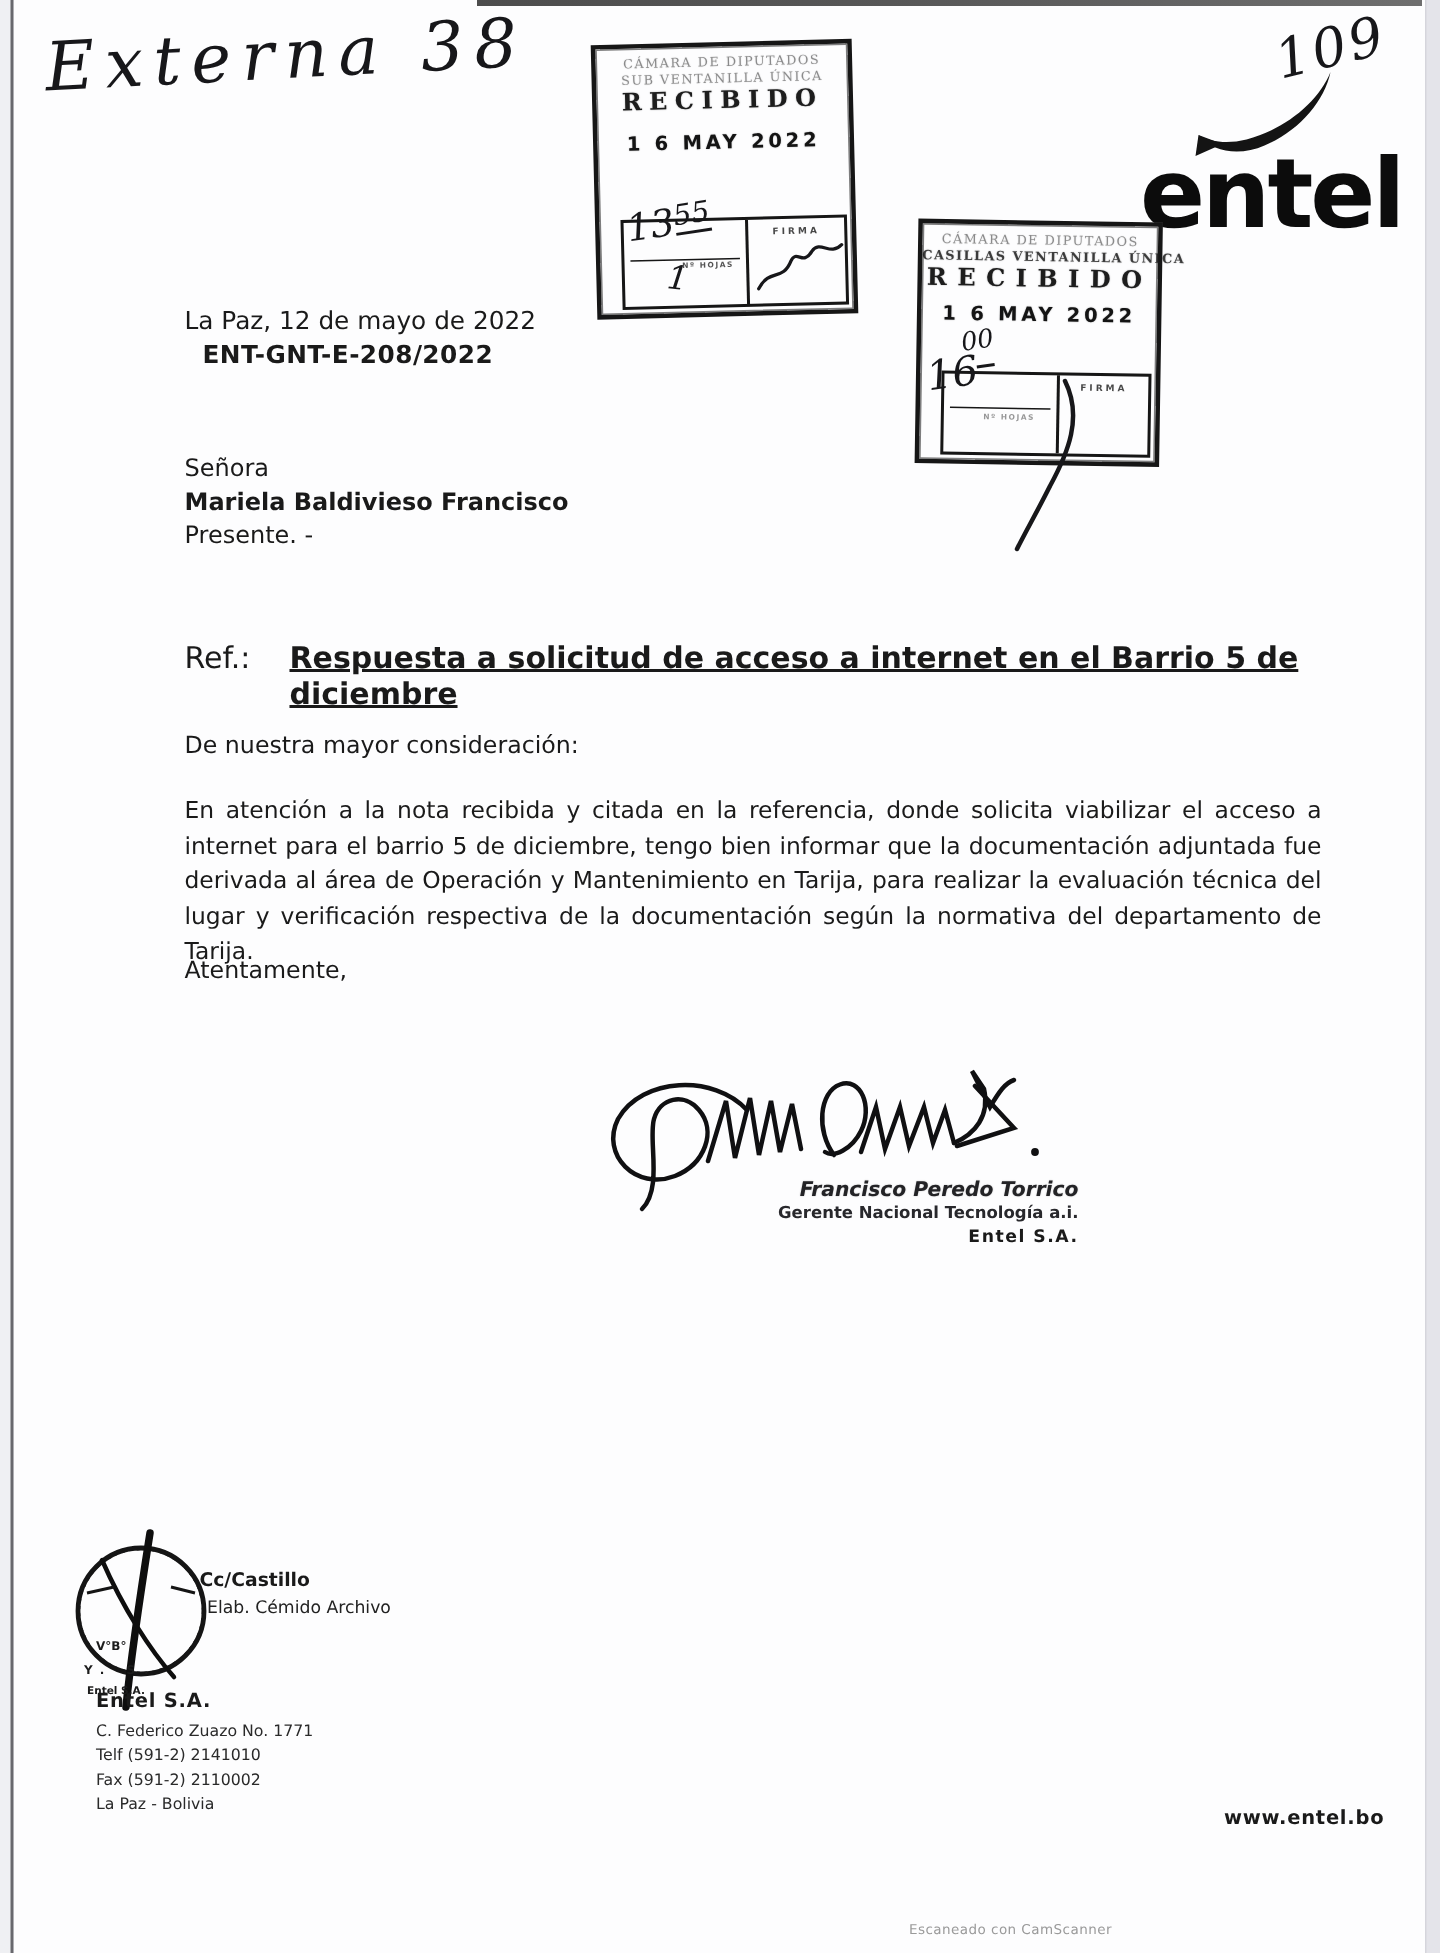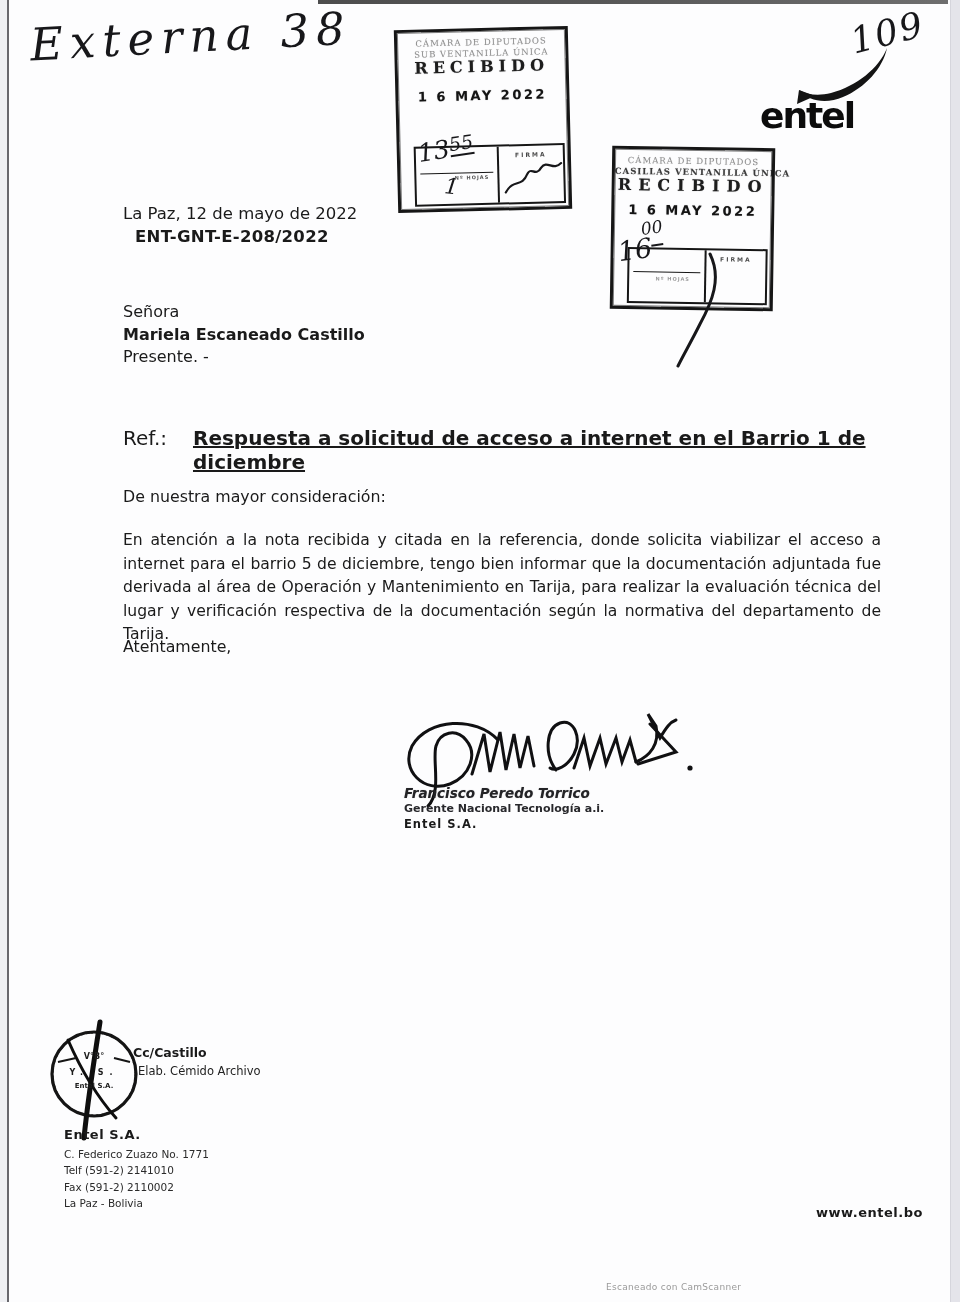--- a/index.html
+++ b/index.html
@@ -12,21 +12,21 @@
   .abs{position:absolute;}
   
   .edge-left{left:0;top:0;width:7px;height:1302px;background:#eff0f3;border-right:2px solid rgba(70,70,75,.8);}
   .edge-right{right:0;top:0;width:9px;height:1302px;background:#e4e4ea;border-left:1px solid #d5d5dc;}
   .top-edge-line{left:318px;top:0;width:630px;height:4px;background:linear-gradient(90deg,#2e2e2e 0%,#3a3a3a 45%,#555 100%);opacity:.85;}
   
   .hw{font-family:"DejaVu Serif","Liberation Serif",serif;font-style:italic;color:#17171a;}
   .hw-note{left:30px;top:10px;font-size:45px;letter-spacing:7px;transform:rotate(-3deg);}
   .hw-109{left:850px;top:12px;font-size:36px;letter-spacing:2px;transform:rotate(-14deg);}
   
-  .entel-word{left:760px;top:98px;font-size:36px;font-weight:bold;letter-spacing:-2px;color:#0c0c0c;line-height:1;}
+  .entel-word{left:760px;top:98px;font-size:64px;font-weight:bold;letter-spacing:-2px;color:#0c0c0c;line-height:1;}
   
   .stamp{border:3px solid #161616;box-shadow:inset 0 0 0 1px rgba(20,20,20,.55);background:rgba(255,255,255,.25);}
   .stamp1{left:396px;top:28px;width:168px;height:177px;transform:rotate(-1.4deg);}
   .stamp2{left:611px;top:147px;width:157px;height:157px;transform:rotate(.9deg);}
   .stamp .hdr{text-align:center;padding-top:6px;line-height:11px;}
   .stamp .org{font-family:"DejaVu Serif",serif;font-size:8.5px;letter-spacing:1px;color:rgba(30,30,30,.82);white-space:nowrap;text-shadow:0 0 1px rgba(0,0,0,.3);}
   .stamp .org.faded{opacity:.6;}
   .stamp .recibido{font-family:"DejaVu Serif",serif;font-weight:bold;font-size:16px;letter-spacing:5px;color:#1d1d1d;margin-top:2px;text-shadow:0 0 1px rgba(0,0,0,.4);}
   .stamp .sdate{text-align:center;font-weight:bold;font-size:13px;letter-spacing:2.5px;margin-top:16px;color:#141414;text-shadow:0 0 1px rgba(0,0,0,.35);white-space:nowrap;}
   .stamp .btm{position:absolute;left:14px;right:3px;bottom:3px;height:56px;border:2px solid #161616;display:flex;}
@@ -43,28 +43,28 @@
   
   .citydate{left:123px;top:202px;font-size:16.5px;line-height:23px;font-weight:500;}
   .refcode{font-weight:bold;letter-spacing:.3px;margin-left:12px;}
   .recipient{left:123px;top:301px;font-size:16px;line-height:22.5px;}
   .b{font-weight:bold;}
   .refline{left:123px;top:426px;font-size:20px;display:flex;gap:26px;}
   .refsubj{font-weight:bold;text-decoration:underline;text-decoration-thickness:1.5px;}
   .greeting{left:123px;top:487px;font-size:15.8px;}
   .bodytext{left:123px;top:529px;width:758px;font-size:15.6px;line-height:23.6px;text-align:justify;}
   .closing{left:123px;top:637px;font-size:15.8px;}
-  .signer{left:404px;top:786px;width:300px;text-align:left;line-height:15px;}
+  .signer{left:419px;top:786px;width:300px;text-align:right;line-height:15px;}
   .signer .nm{font-size:13.5px;font-weight:bold;font-style:italic;color:#232326;text-shadow:0 0 1px rgba(0,0,0,.3);}
   .signer .tt{font-size:11px;font-weight:bold;color:#28282c;}
   .signer .cp{font-size:11.5px;font-weight:bold;letter-spacing:1px;margin-top:1px;}
   
   .ccline{left:133px;top:1045px;font-size:12.5px;font-weight:bold;}
   .elabline{left:138px;top:1064px;font-size:11.5px;color:#222;}
-  .round-stamp-txt{font-size:8px;font-weight:bold;color:#1c1c1c;text-align:center;line-height:9px;}
+  .round-stamp-txt{font-size:8px;font-weight:bold;color:#1c1c1c;line-height:9px;margin-top:41px;}
   
   .footer{left:64px;top:1127px;font-size:10.5px;line-height:16.5px;color:#2a2a2a;}
   .footer .fc{font-size:13px;font-weight:bold;letter-spacing:.5px;color:#1a1a1a;margin-bottom:2px;}
   .website{left:816px;top:1181px;font-size:13px;font-weight:bold;letter-spacing:.5px;margin-top:24px;}
   .camscanner{left:606px;top:1282px;font-size:9px;color:#9a9a9a;letter-spacing:.3px;}
   svg{display:block;}
 </style>
 </head>
 <body>
 
@@ -131,27 +131,27 @@
     <path d="M38,4 C50,28 40,52 28,74 C20,90 12,104 6,116" fill="none" stroke="#17171a" stroke-width="3" stroke-linecap="round"></path>
   </svg>
 
   <div class="abs citydate">
     <div>La Paz, 12 de mayo de 2022</div>
     <div class="refcode">ENT-GNT-E-208/2022</div>
   </div>
 
   <div class="abs recipient">
     <div>Señora</div>
-    <div class="b">Mariela Escaneado Castillo</div>
+    <div class="b">Mariela Baldivieso Francisco</div>
     <div>Presente. -</div>
   </div>
 
   <div class="abs refline">
     <span>Ref.:</span>
-    <span class="refsubj">Respuesta a solicitud de acceso a internet en el Barrio 1 de diciembre</span>
+    <span class="refsubj">Respuesta a solicitud de acceso a internet en el Barrio 5 de diciembre</span>
   </div>
 
   <div class="abs greeting">De nuestra mayor consideración:</div>
   <div class="abs bodytext">En atención a la nota recibida y citada en la referencia, donde solicita viabilizar el acceso a internet para el barrio 5 de diciembre, tengo bien informar que la documentación adjuntada fue derivada al área de Operación y Mantenimiento en Tarija, para realizar la evaluación técnica del lugar y verificación respectiva de la documentación según la normativa del departamento de Tarija.</div>
   <div class="abs closing">Atentamente,</div>
 
   <svg width="300" height="110" viewBox="0 0 300 110" class="abs" style="left:398px;top:708px;">
     <g fill="none" stroke="#101012" stroke-width="3" stroke-linecap="round">
       <path d="M100,32 C78,8 30,10 14,38 C2,62 26,86 52,76 C72,68 80,46 68,32 C58,20 42,24 38,38 C34,52 44,84 30,98"></path>
       <path d="M74,66 L86,26 L92,64 L102,24 L108,62 L116,26 L122,60 L130,28 L136,58"></path>

